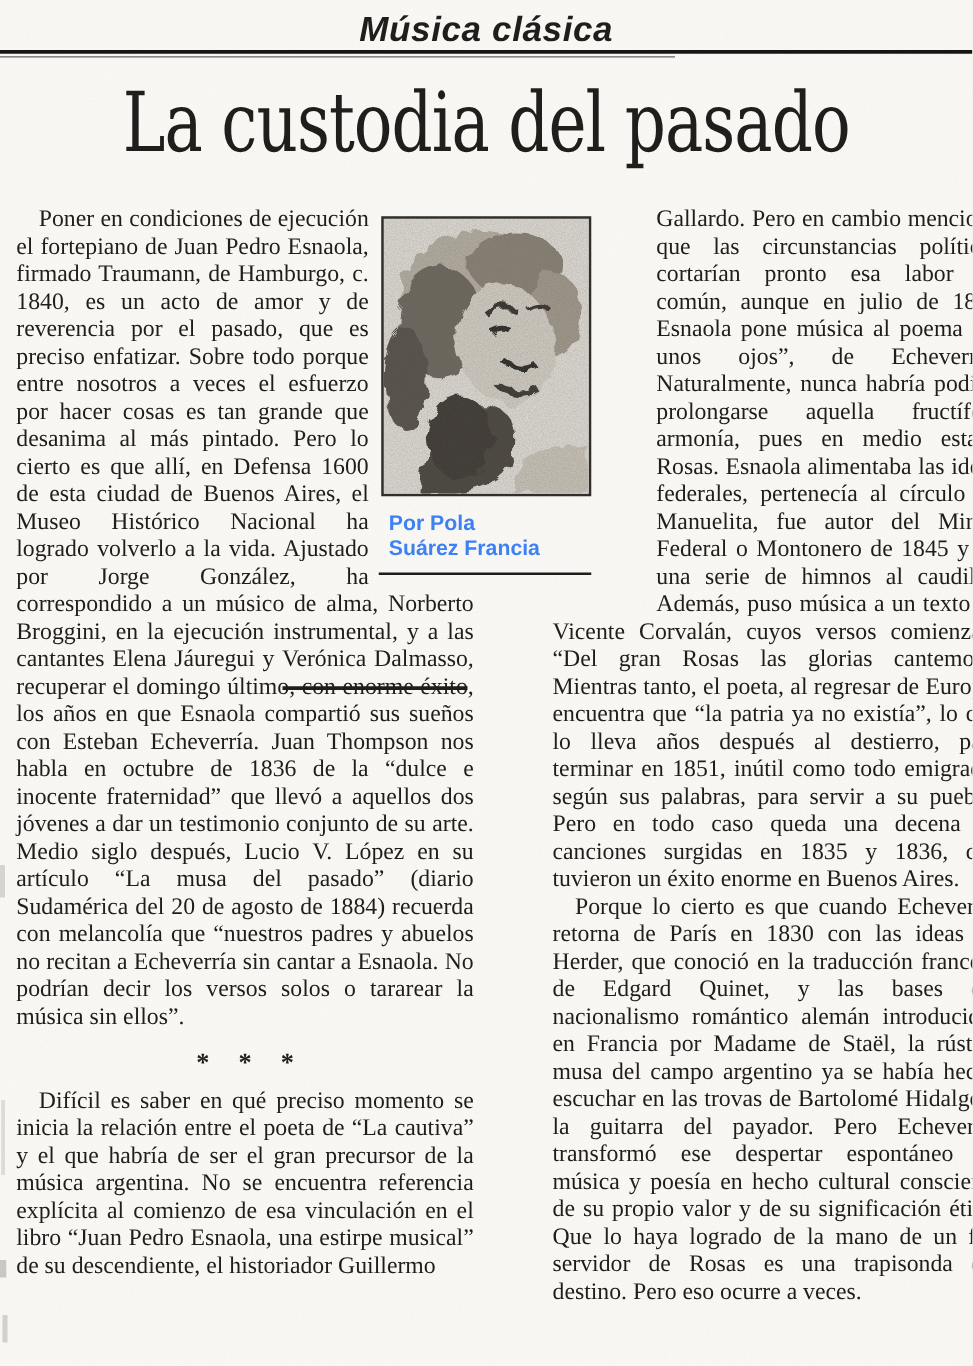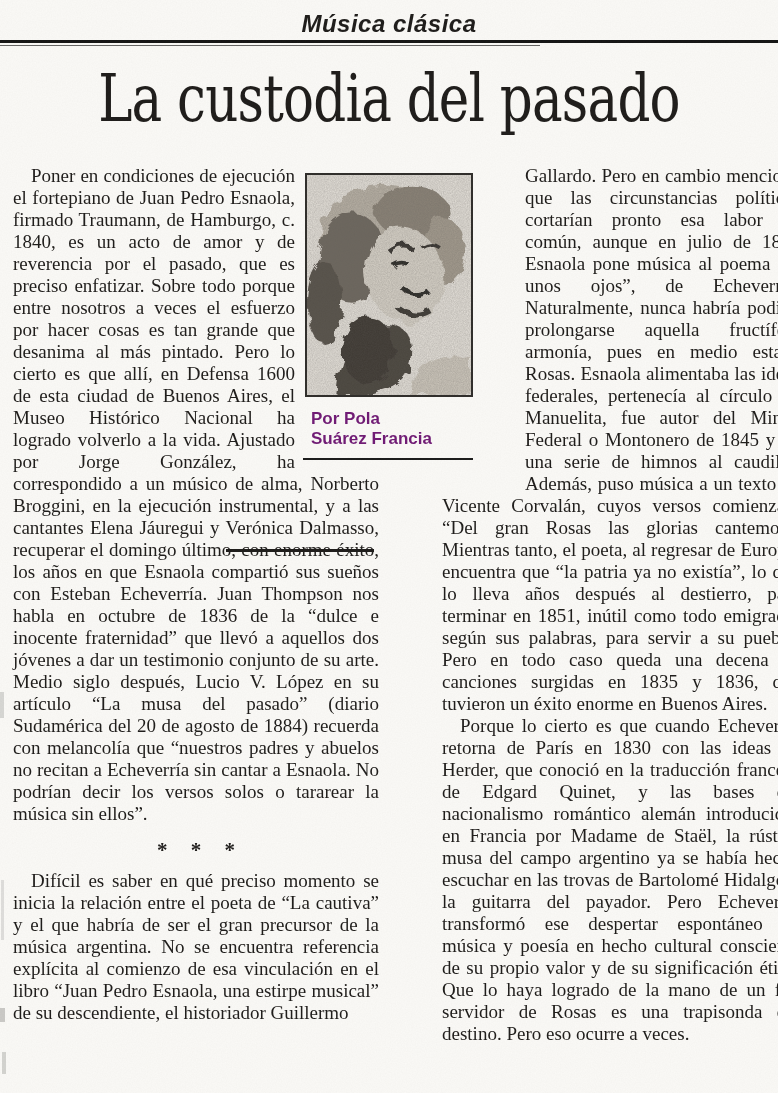--- a/index.html
+++ b/index.html
@@ -16,21 +16,21 @@
     overflow:hidden;
     font-family:"Liberation Serif", serif;
     color:var(--ink);
   }
   
   .kicker{
     position:absolute;top:9px;left:0;width:778px;
     text-align:center;
     font-family:"Liberation Sans", sans-serif;
     font-weight:bold;font-style:italic;
-    font-size:24px;line-height:30px;
+    font-size:28px;line-height:30px;
     letter-spacing:0.5px;
     color:var(--ink);
   }
   .header-rule{
     position:absolute;top:40px;left:0;width:778px;height:3px;
     background:var(--rule);
   }
   .header-rule-2{
     position:absolute;top:45px;left:0;width:540px;height:1px;
     background:var(--rule);opacity:.65;
@@ -84,21 +84,21 @@
     background:#e9e6e0;
     overflow:hidden;
   }
   .photo svg{display:block;width:100%;height:100%;}
   .caption{
     margin-top:12px;
     padding-left:6px;
     font-family:"Liberation Sans", sans-serif;
     font-weight:bold;
     font-size:17px;line-height:20px;
-    color:#701a75;
+    color:#3b82f6;
   }
   .caption-rule{
     margin-top:9px;margin-left:-2px;
     width:170px;height:2px;
     background:#1b1b1b;
   }
   
   .paper-texture{
     position:absolute;inset:0;width:778px;height:1093px;
     opacity:0.05;pointer-events:none;

